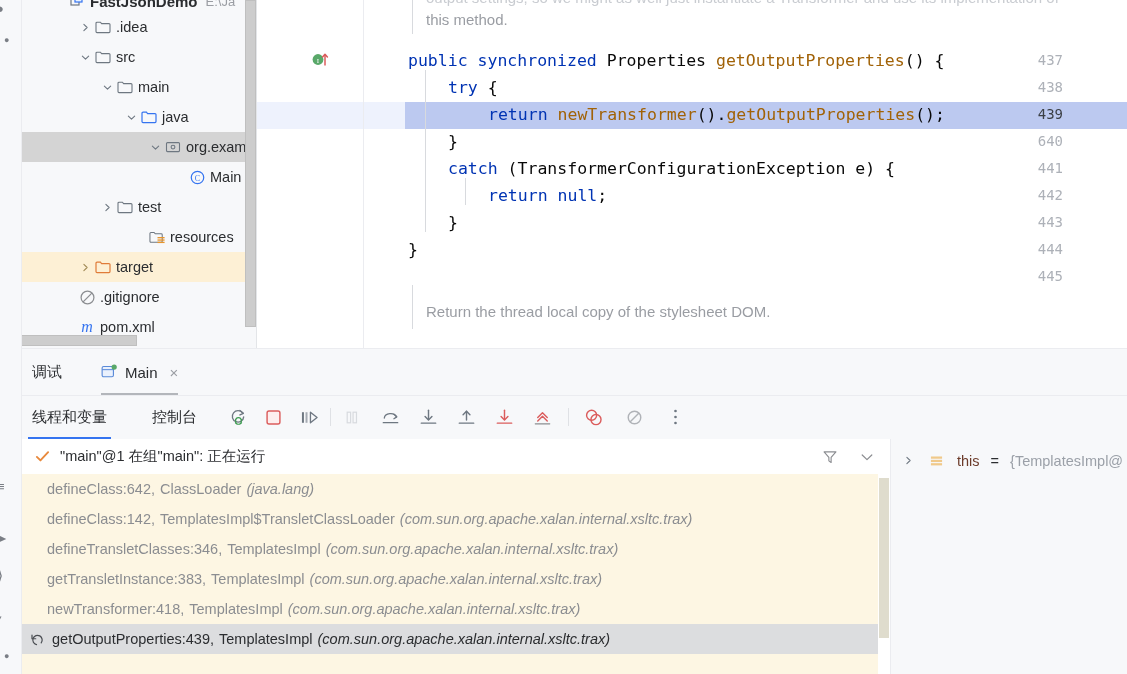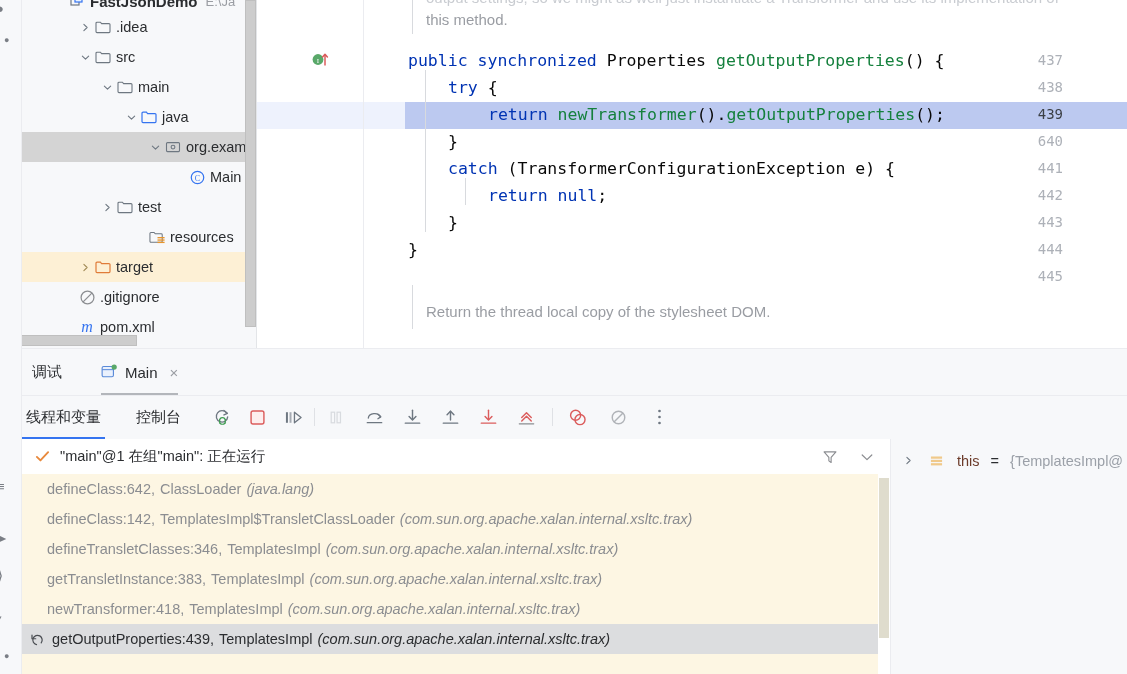--- a/index.html
+++ b/index.html
@@ -92,21 +92,21 @@
     position: absolute; left: 148px; width: 722px; height: 27px;
     background: #bcc9f0;
   }
   .code-line {
     position: absolute; left: 151px;
     font-family: "DejaVu Sans Mono", monospace;
     font-size: 16.5px; line-height: 27px; height: 27px;
     white-space: pre; color: #080808;
   }
   .kw { color: #0033b3; }
-  .mth { color: #15803d; }
+  .mth { color: #a16207; }
   .doc-line {
     position: absolute; left: 169px;
     font-size: 15px; line-height: 27px; height: 27px;
     color: #9a9da3; white-space: pre;
   }
   .doc-bar {
     position: absolute; left: 155px; width: 1px; background: #d8dade;
   }
   .indent-guide {
     position: absolute; width: 1px; background: #d8dade;
@@ -442,24 +442,24 @@
             <line x1="1.2" y1="6" x2="13.2" y2="6" stroke="#5a8ad8" stroke-width="1.1"></line>
             <circle cx="14" cy="3.2" r="2.8" fill="#59a869"></circle>
           </svg>
         </span>
         <span>Main</span>
         <span class="tab-close">×</span>
       </div>
     </div>
 
     <div id="debug-toolbar">
-      <div class="tw-tab active" style="margin-left:1px;justify-content:flex-end;">
+      <div class="tw-tab active" style="margin-left:7px;justify-content:flex-end;">
         <span>线程和变量</span>
       </div>
-      <div class="tw-tab" style="margin-left:27px;">
+      <div class="tw-tab" style="margin-left:37px;">
         <span>控制台</span>
       </div>
 
       <div class="tb-ico" style="margin-left:22px;">
         <svg width="19" height="19" viewBox="0 0 20 20">
           <path d="M15.5 5.5 A6 6 0 1 0 16.5 9.3" fill="none" stroke="#6e7781" stroke-width="1.4" stroke-linecap="round"></path>
           <path d="M12.5 2.6 L16.2 5.6 L12.6 7.3" fill="none" stroke="#6e7781" stroke-width="1.4" stroke-linecap="round" stroke-linejoin="round"></path>
           <ellipse cx="11" cy="13.6" rx="3" ry="3.5" fill="none" stroke="#3f9c52" stroke-width="1.3"></ellipse>
           <line x1="7.4" y1="12" x2="8.4" y2="12.6" stroke="#3f9c52" stroke-width="1.2"></line>
           <line x1="7.4" y1="16" x2="8.4" y2="15.4" stroke="#3f9c52" stroke-width="1.2"></line>

